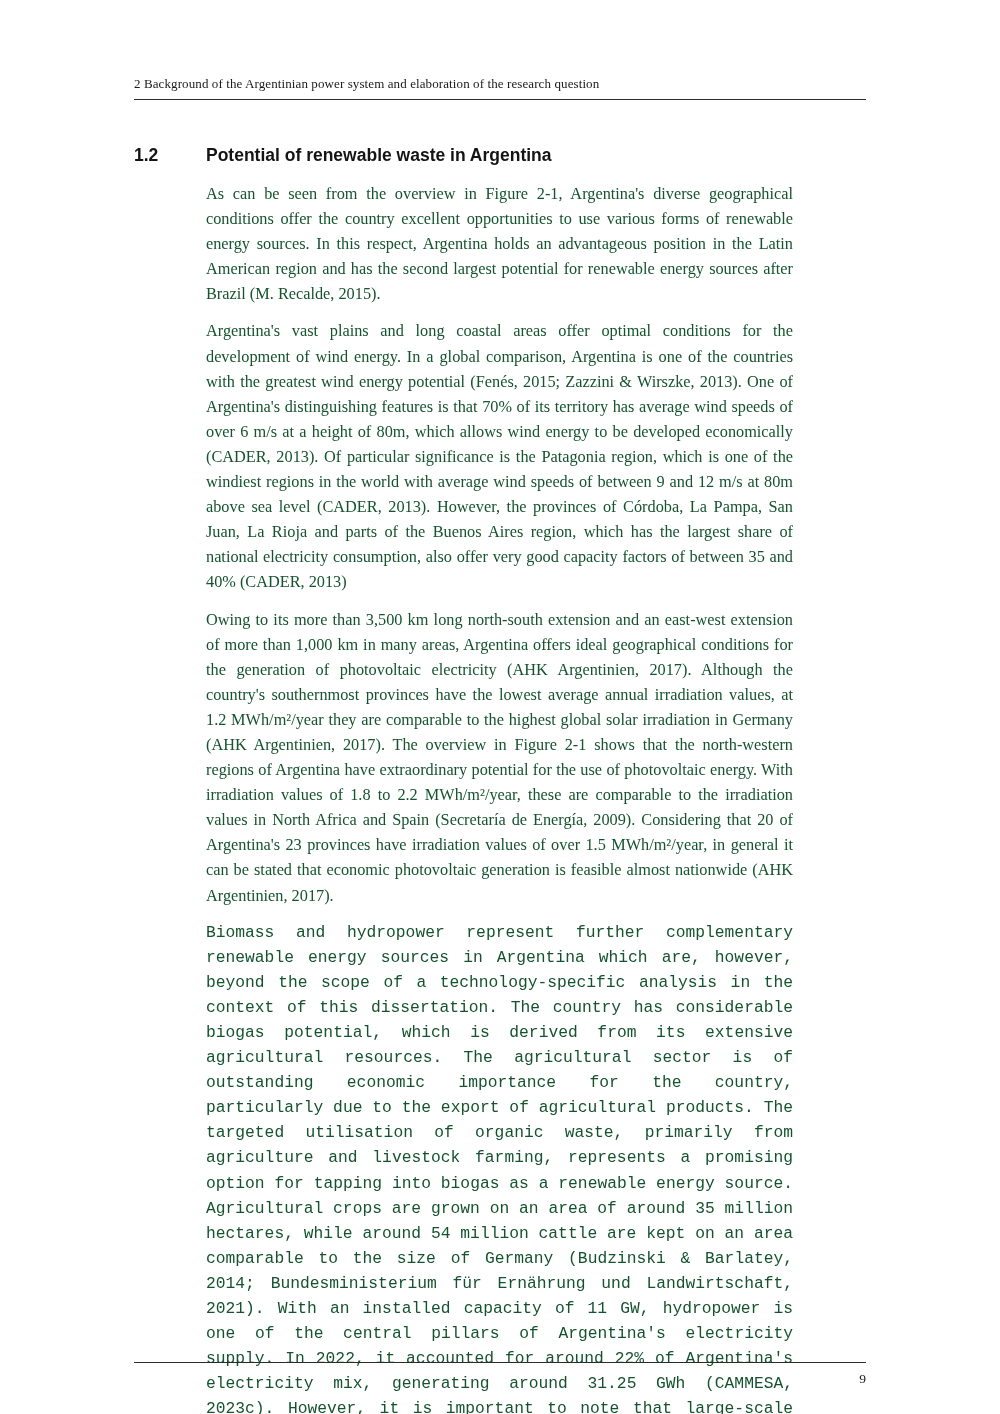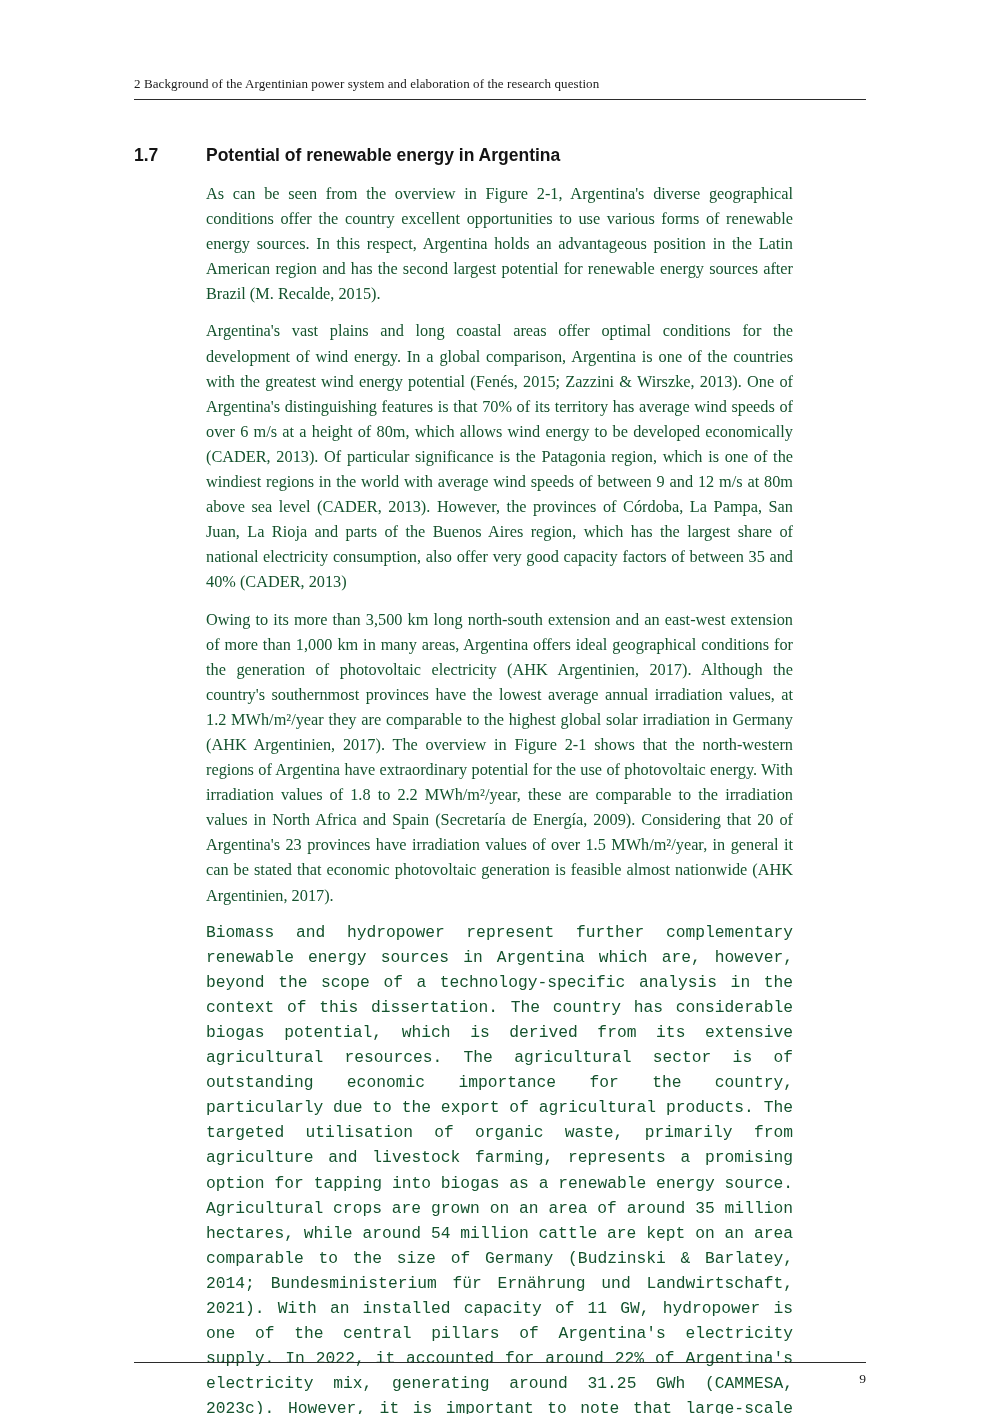--- a/index.html
+++ b/index.html
@@ -83,22 +83,22 @@
 
 <div class="page">
 
   <header class="page-header">
     <div class="header-text">2 Background of the Argentinian power system and elaboration of the research question</div>
   </header>
 
   <main class="content">
 
     <h2 class="section-heading">
-      <span class="section-number">1.7</span>
-      <span class="section-title">Potential of renewable energy in Argentina</span>
+      <span class="section-number">1.2</span>
+      <span class="section-title">Potential of renewable waste in Argentina</span>
     </h2>
 
     <p class="body-paragraph">As can be seen from the overview in Figure 2-1, Argentina's diverse geographical conditions offer the country excellent opportunities to use various forms of renewable energy sources. In this respect, Argentina holds an advantageous position in the Latin American region and has the second largest potential for renewable energy sources after Brazil (M. Recalde, 2015).</p>
 
     <p class="body-paragraph">Argentina's vast plains and long coastal areas offer optimal conditions for the development of wind energy. In a global comparison, Argentina is one of the countries with the greatest wind energy potential (Fenés, 2015; Zazzini &amp; Wirszke, 2013). One of Argentina's distinguishing features is that 70% of its territory has average wind speeds of over 6 m/s at a height of 80m, which allows wind energy to be developed economically (CADER, 2013). Of particular significance is the Patagonia region, which is one of the windiest regions in the world with average wind speeds of between 9 and 12 m/s at 80m above sea level (CADER, 2013). However, the provinces of Córdoba, La Pampa, San Juan, La Rioja and parts of the Buenos Aires region, which has the largest share of national electricity consumption, also offer very good capacity factors of between 35 and 40% (CADER, 2013)</p>
 
     <p class="body-paragraph">Owing to its more than 3,500 km long north-south extension and an east-west extension of more than 1,000 km in many areas, Argentina offers ideal geographical conditions for the generation of photovoltaic electricity (AHK Argentinien, 2017). Although the country's southernmost provinces have the lowest average annual irradiation values, at 1.2 MWh/m²/year they are comparable to the highest global solar irradiation in Germany (AHK Argentinien, 2017). The overview in Figure 2-1 shows that the north-western regions of Argentina have extraordinary potential for the use of photovoltaic energy. With irradiation values of 1.8 to 2.2 MWh/m²/year, these are comparable to the irradiation values in North Africa and Spain (Secretaría de Energía, 2009). Considering that 20 of Argentina's 23 provinces have irradiation values of over 1.5 MWh/m²/year, in general it can be stated that economic photovoltaic generation is feasible almost nationwide (AHK Argentinien, 2017).</p>
 
     <p class="body-paragraph">Biomass and hydropower represent further complementary renewable energy sources in Argentina which are, however, beyond the scope of a technology-specific analysis in the context of this dissertation. The country has considerable biogas potential, which is derived from its extensive agricultural resources. The agricultural sector is of outstanding economic importance for the country, particularly due to the export of agricultural products. The targeted utilisation of organic waste, primarily from agriculture and livestock farming, represents a promising option for tapping into biogas as a renewable energy source. Agricultural crops are grown on an area of around 35 million hectares, while around 54 million cattle are kept on an area comparable to the size of Germany (Budzinski &amp; Barlatey, 2014; Bundesministerium für Ernährung und Landwirtschaft, 2021). With an installed capacity of 11 GW, hydropower is one of the central pillars of Argentina's electricity supply. In 2022, it accounted for around 22% of Argentina's electricity mix, generating around 31.25 GWh (CAMMESA, 2023c). However, it is important to note that large-scale hydroelectric power plants are explicitly not part of the official definition of renewable energy and therefore are excluded from the Argentinian national target and renewable energy statistics.</p>
 

